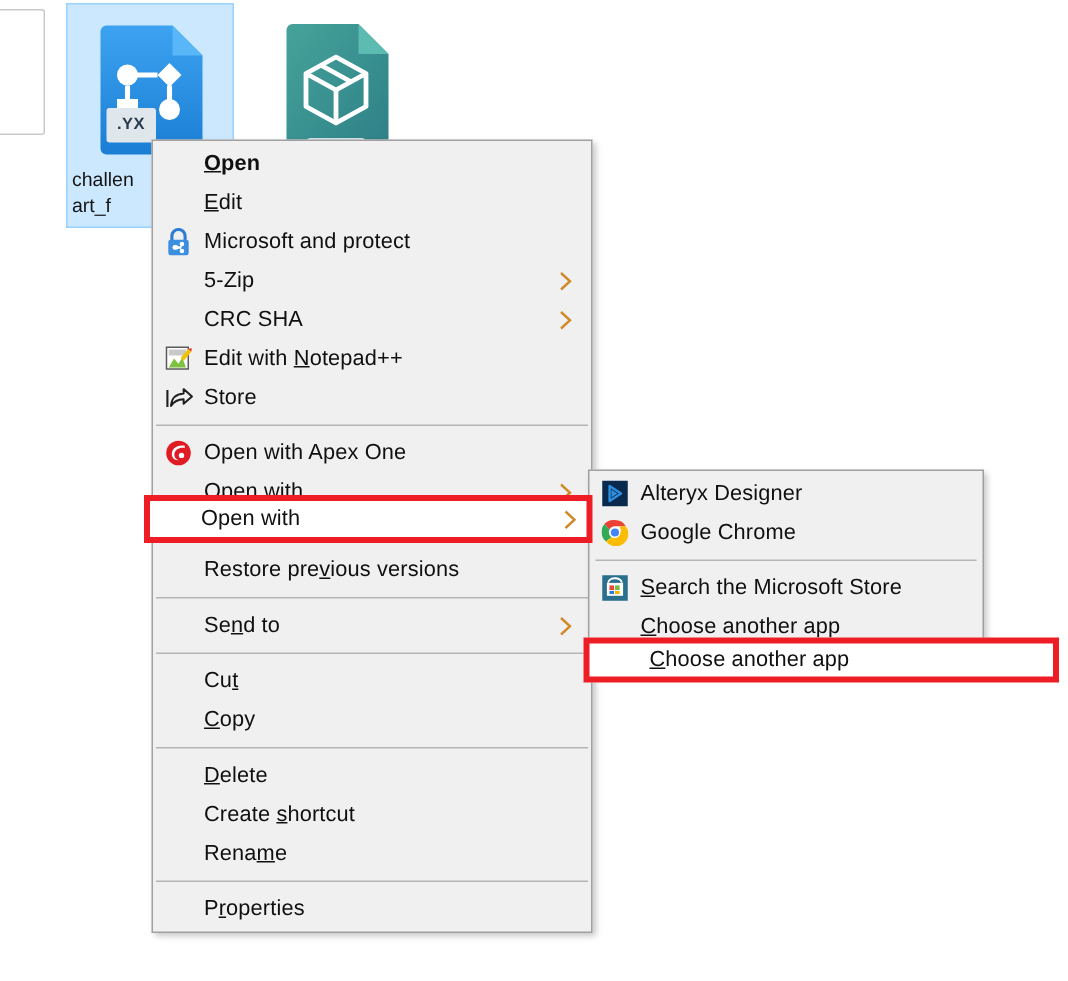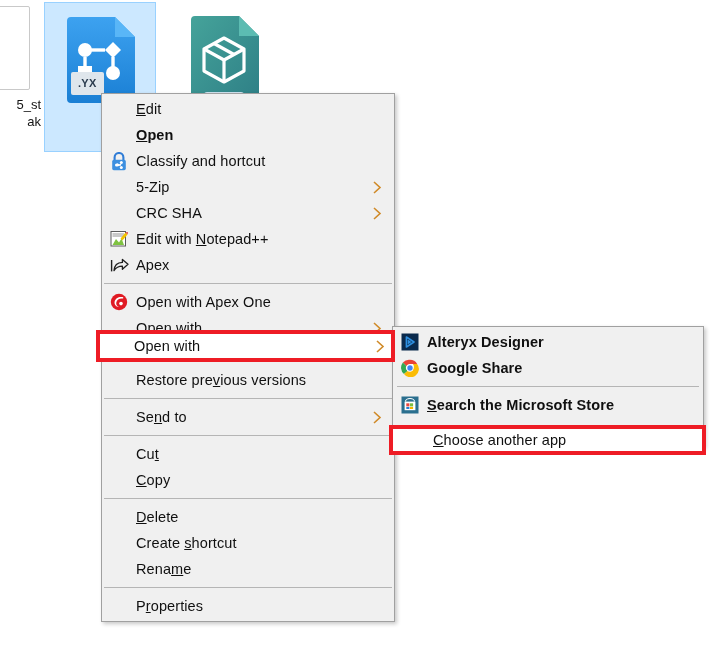--- a/index.html
+++ b/index.html
@@ -20,21 +20,21 @@
   #desktop {
     position: absolute;
     left: 0; top: 0;
     width: 712px; height: 654px;
     background: #ffffff;
   }
 
   
   .file-tile {
     position: absolute;
-    text-align: right;
+    text-align: left;
     font-size: 13.5px;
     color: #1b1b1b;
     line-height: 17px;
   }
 
   .tile-partial {
     left: -52px;
     top: 6px;
     width: 96px;
   }
@@ -104,23 +104,22 @@
     box-sizing: border-box;
     z-index: 20;
   }
   #main-menu {
     left: 101px;
     top: 93px;
     width: 294px;
   }
   #submenu {
     left: 392px;
-    top: 326px;
-    width: 312px;
-    font-weight: bold;
+    top: 313px;
+    width: 264px;
   }
 
   .mi {
     position: relative;
     height: 26px;
     display: flex;
     align-items: center;
     padding: 0 8px 0 0;
     box-sizing: border-box;
     cursor: default;
@@ -259,49 +258,49 @@
           <path d="M29 33.5 L49 44.5"></path>
         </g>
         <rect x="19" y="82" width="40" height="9" rx="3" fill="#cfe3ef"></rect>
       </svg>
     </div>
   </div>
 
 </div>
 
 <div class="ctx-menu" id="main-menu">
+    <div class="mi bold">
+      <span class="ico">
+        <svg width="16" height="16"></svg>
+      </span>
+      <span class="lbl"><span class="acc">O</span>pen</span>
+      <span class="arrow"></span>
+    </div>
     <div class="mi">
       <span class="ico">
         <svg width="16" height="16"></svg>
       </span>
       <span class="lbl"><span class="acc">E</span>dit</span>
-      <span class="arrow"></span>
-    </div>
-    <div class="mi bold">
-      <span class="ico">
-        <svg width="16" height="16"></svg>
-      </span>
-      <span class="lbl"><span class="acc">O</span>pen</span>
       <span class="arrow"></span>
     </div>
     <div class="mi">
       <span class="ico">
         <svg width="18" height="19" viewBox="0 0 18 19">
           <path d="M4.6 8 V5.4 a4.4 4.4 0 0 1 8.8 0 V8" fill="none" stroke="#2f7cd6" stroke-width="2.1"></path>
           <rect x="2.2" y="7.8" width="13.6" height="10.4" rx="1.6" fill="#3c8fe0"></rect>
           <g fill="#ffffff">
             <circle cx="11.3" cy="10.6" r="1.5"></circle>
             <circle cx="11.3" cy="15.4" r="1.5"></circle>
             <circle cx="6.6" cy="13" r="1.6"></circle>
             <rect x="7.2" y="11.2" width="4.2" height="1.1" transform="rotate(27 7.2 11.2)"></rect>
             <rect x="7.2" y="13.6" width="4.2" height="1.1" transform="rotate(-27 7.2 13.6)"></rect>
           </g>
         </svg>
       </span>
-      <span class="lbl">Classify and hortcut</span>
+      <span class="lbl">Microsoft and protect</span>
       <span class="arrow"></span>
     </div>
     <div class="mi">
       <span class="ico">
         <svg width="16" height="16"></svg>
       </span>
       <span class="lbl">5-Zip</span>
       <span class="arrow">
         <svg width="9" height="13" viewBox="0 0 9 13">
           <path d="M1 1 L7 6.5 L1 12" fill="none" stroke="#d08a28" stroke-width="1.6"></path>
@@ -332,21 +331,21 @@
       <span class="lbl">Edit with <span class="acc">N</span>otepad++</span>
       <span class="arrow"></span>
     </div>
     <div class="mi">
       <span class="ico">
         <svg width="19" height="17" viewBox="0 0 19 17">
           <path d="M1.6 3 V14.4" fill="none" stroke="#1f1f1f" stroke-width="1.4"></path>
           <path d="M4 13.6 C4.4 8 7.6 5.6 12.4 5.4 L12.4 2.4 L18 7.3 L12.4 12.2 L12.4 9.2 C8.6 9.3 6 10.6 4 13.6 Z" fill="none" stroke="#1f1f1f" stroke-width="1.3" stroke-linejoin="round"></path>
         </svg>
       </span>
-      <span class="lbl">Apex</span>
+      <span class="lbl">Store</span>
       <span class="arrow"></span>
     </div>
     <div class="sep"></div>
     <div class="mi">
       <span class="ico">
         <svg width="18" height="18" viewBox="0 0 18 18">
           <circle cx="9" cy="9" r="8.2" fill="#e01b24"></circle>
           <path d="M13.2 4.2 C9 3.2 5.2 5.4 4.6 8.8 C4.1 11.8 6.2 14 9 13.8 C6.9 13.1 5.9 11.4 6.3 9.4 C6.9 6.6 9.6 5 13.2 5.6 Z" fill="#ffffff"></path>
           <circle cx="11" cy="10.6" r="1.8" fill="#ffffff"></circle>
         </svg>
@@ -454,21 +453,21 @@
       <span class="ico">
         <svg width="18" height="18" viewBox="0 0 18 18">
           <circle cx="9" cy="9" r="8.3" fill="#ffffff"></circle>
           <path d="M9 0.7 A8.3 8.3 0 0 1 16.2 4.9 L9 4.9 A4.1 4.1 0 0 0 5.4 7.0 L1.9 3.4 A8.3 8.3 0 0 1 9 0.7 Z" fill="#ea4335"></path>
           <path d="M1.9 3.4 L5.4 7.0 A4.1 4.1 0 0 0 6.6 12.1 L3.0 15.0 A8.3 8.3 0 0 1 1.9 3.4 Z" fill="#34a853"></path>
           <path d="M16.2 4.9 A8.3 8.3 0 0 1 3.0 15.0 L6.6 12.1 A4.1 4.1 0 0 0 12.6 9.0 A4.1 4.1 0 0 0 11.9 4.9 Z" fill="#fbbc05"></path>
           <circle cx="9" cy="9" r="3.5" fill="#ffffff"></circle>
           <circle cx="9" cy="9" r="2.7" fill="#4285f4"></circle>
         </svg>
       </span>
-      <span class="lbl">Google Share</span>
+      <span class="lbl">Google Chrome</span>
       <span class="arrow"></span>
     </div>
     <div class="sep"></div>
     <div class="mi">
       <span class="ico">
         <svg width="18" height="18" viewBox="0 0 18 18">
           <rect x="0.5" y="0.5" width="17" height="17" fill="#2a6f8e"></rect>
           <path d="M4.5 5.5 a4.5 3 0 0 1 9 0" fill="none" stroke="#ffffff" stroke-width="1.2"></path>
           <rect x="3.6" y="5.6" width="10.8" height="8.6" fill="#ffffff"></rect>
           <rect x="5.3" y="7.3" width="3.1" height="3.1" fill="#e8473f"></rect>

